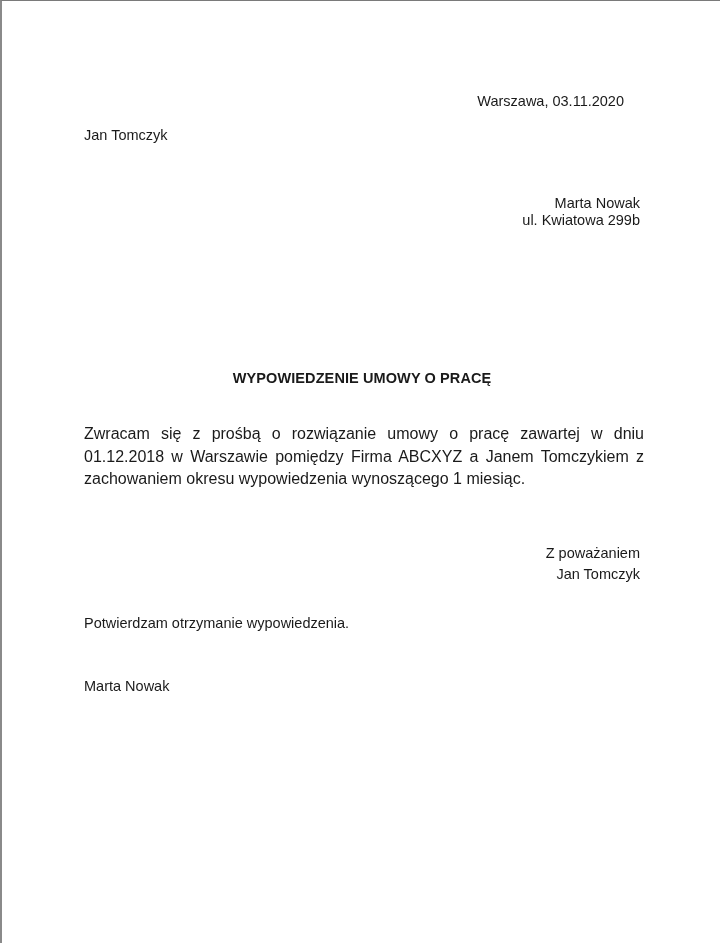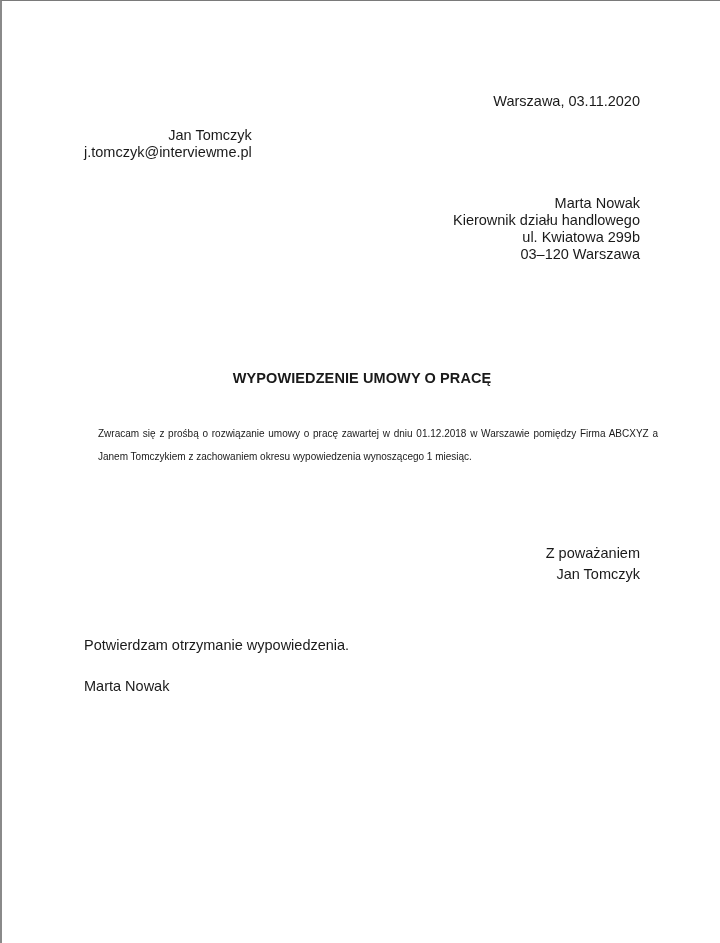--- a/index.html
+++ b/index.html
@@ -29,21 +29,21 @@
     .abs { position: absolute; }
     .txt {
       font-size: 14.5px;
       line-height: 17px;
       white-space: nowrap;
     }
     .right {
       text-align: right;
     }
     .date {
-      right: 80px;
+      right: 96px;
       top: 92px;
     }
     .sender {
       left: 82px;
       top: 126px;
     }
     .recipient {
       right: 80px;
       top: 194px;
     }
@@ -55,58 +55,54 @@
       text-align: center;
       font-weight: bold;
       font-size: 14.5px;
       line-height: 17px;
       letter-spacing: 0.1px;
     }
     .body-par {
       left: 82px;
       top: 422px;
       width: 560px;
-      font-size: 10px;
+      font-size: 16px;
       line-height: 22.5px;
       text-align: justify;
       white-space: normal;
-      margin-left: 14px;
     }
     .closing {
       right: 80px;
       top: 542px;
       line-height: 21px;
       margin-left: 20px;
     }
     .confirm {
       left: 82px;
-      top: 636px;
+      top: 614px;
     }
     .confirm-name {
       left: 82px;
       top: 677px;
     }
   </style>
 </head>
 <body>
 
 <div class="page">
 
   <div class="abs txt right date">Warszawa, 03.11.2020</div>
 
   <div class="abs txt sender">
     <span class="line">Jan Tomczyk</span>
-    <span class="line">j.tomczyk@interviewme.pl</span>
   </div>
 
   <div class="abs txt right recipient">
     <span class="line">Marta Nowak</span>
-    <span class="line">Kierownik działu handlowego</span>
     <span class="line">ul. Kwiatowa 299b</span>
-    <span class="line">03–120 Warszawa</span>
   </div>
 
   <div class="abs title">WYPOWIEDZENIE UMOWY O PRACĘ</div>
 
   <div class="abs body-par">Zwracam się z prośbą o rozwiązanie umowy o pracę zawartej w dniu 01.12.2018 w Warszawie  pomiędzy Firma ABCXYZ a Janem Tomczykiem z zachowaniem okresu wypowiedzenia wynoszącego 1 miesiąc.</div>
 
   <div class="abs txt right closing">
     <span class="line">Z poważaniem</span>
     <span class="line">Jan Tomczyk</span>
   </div>

